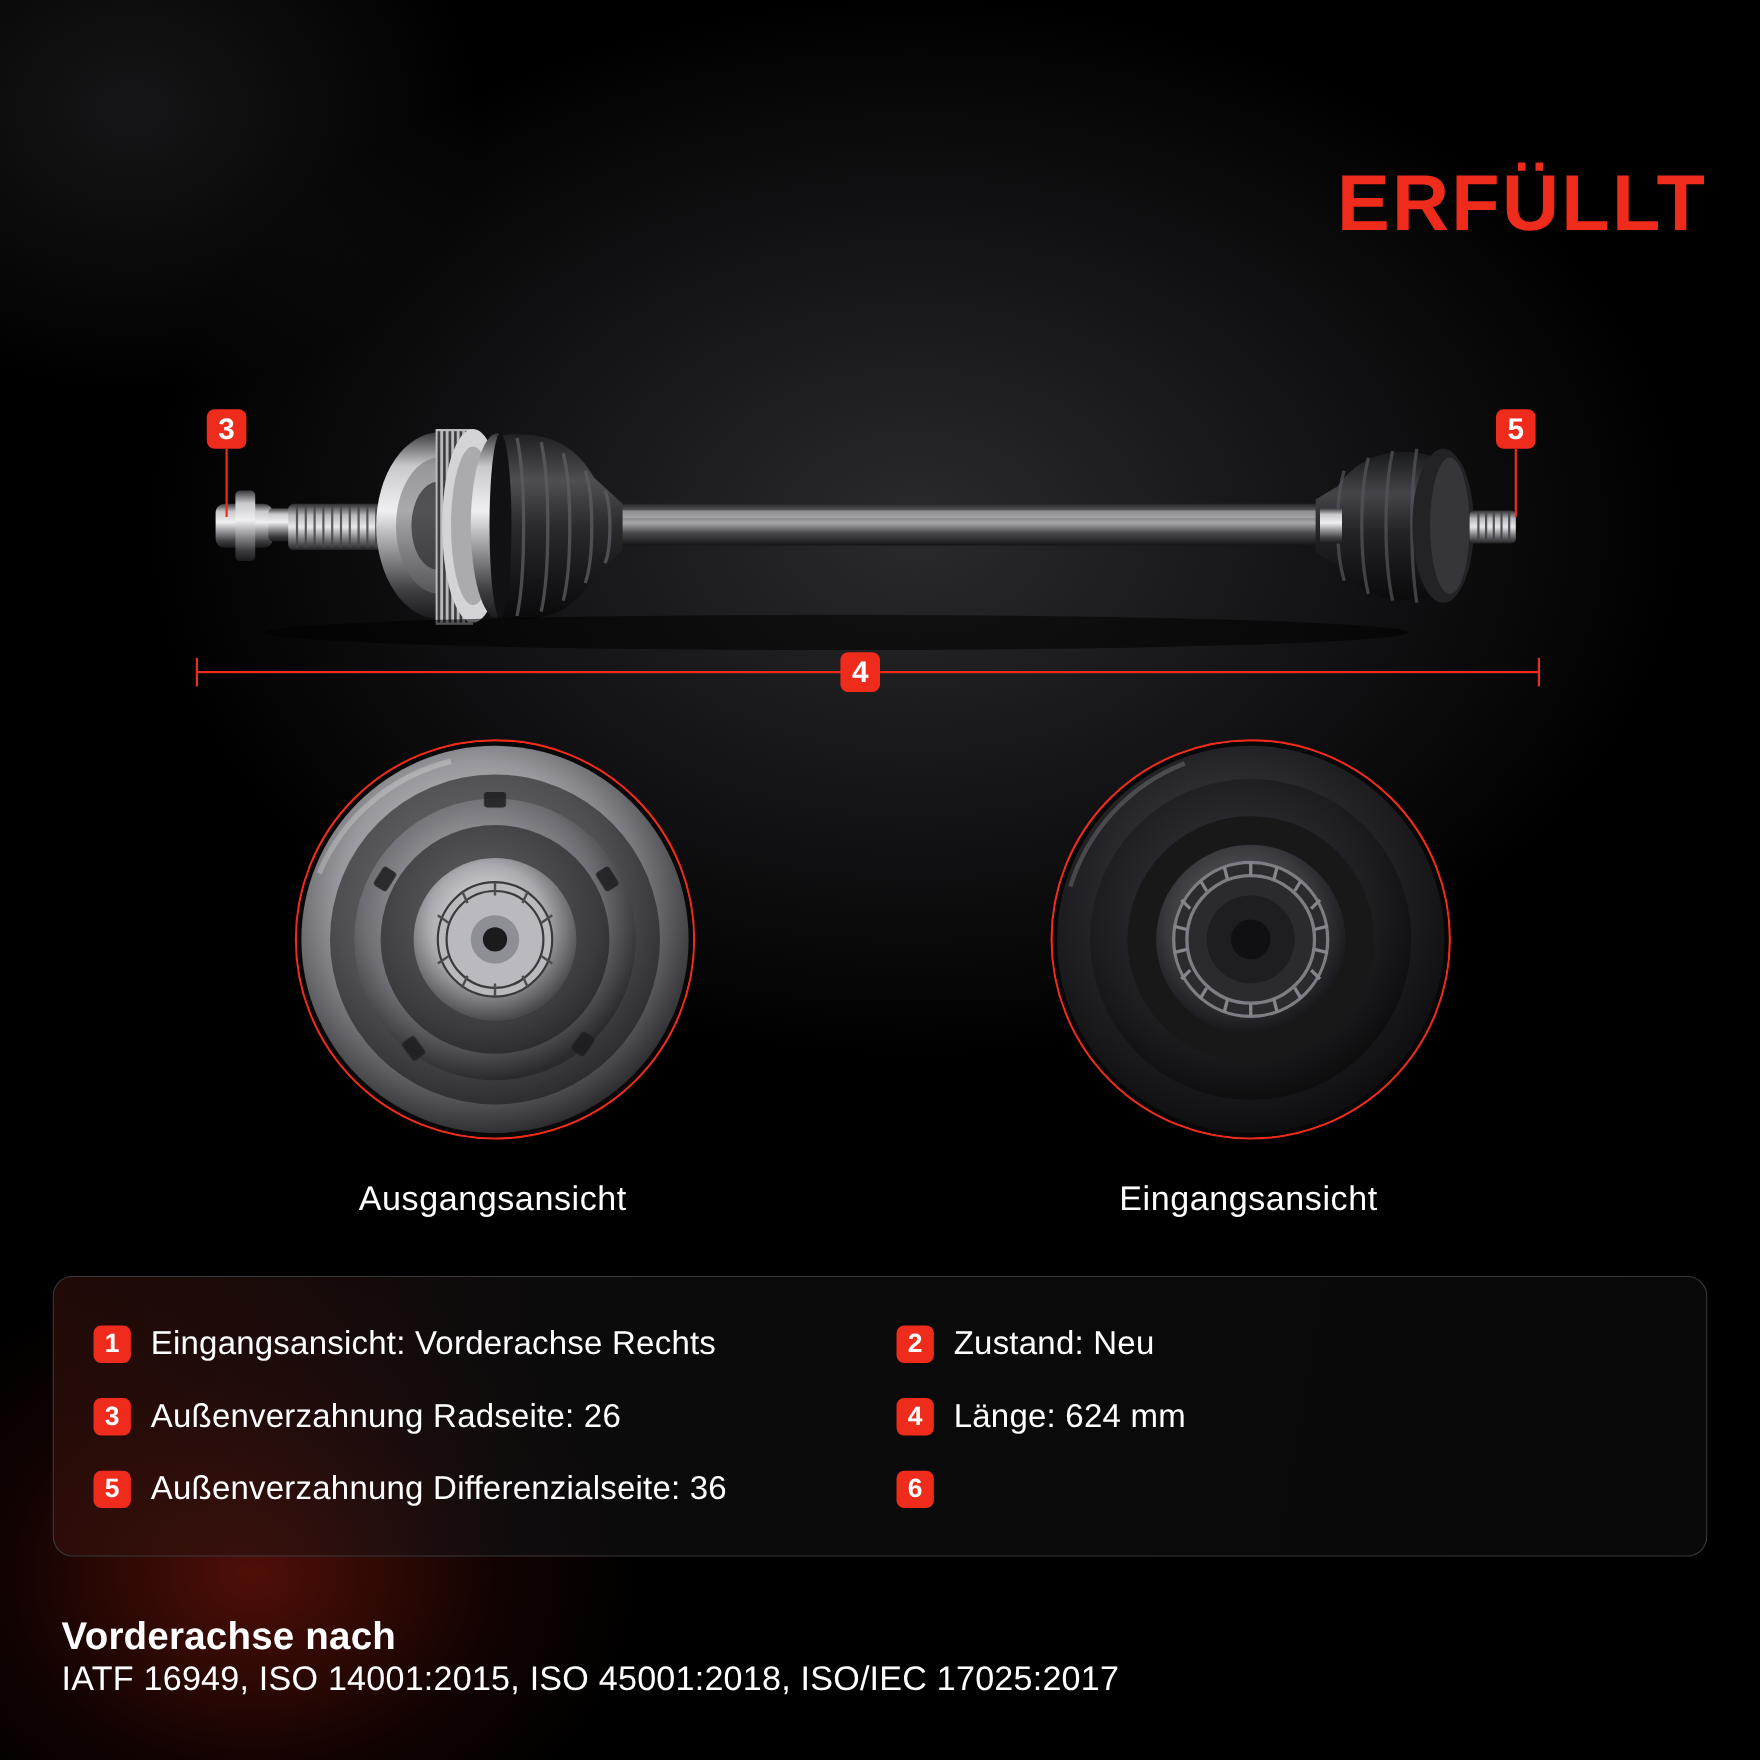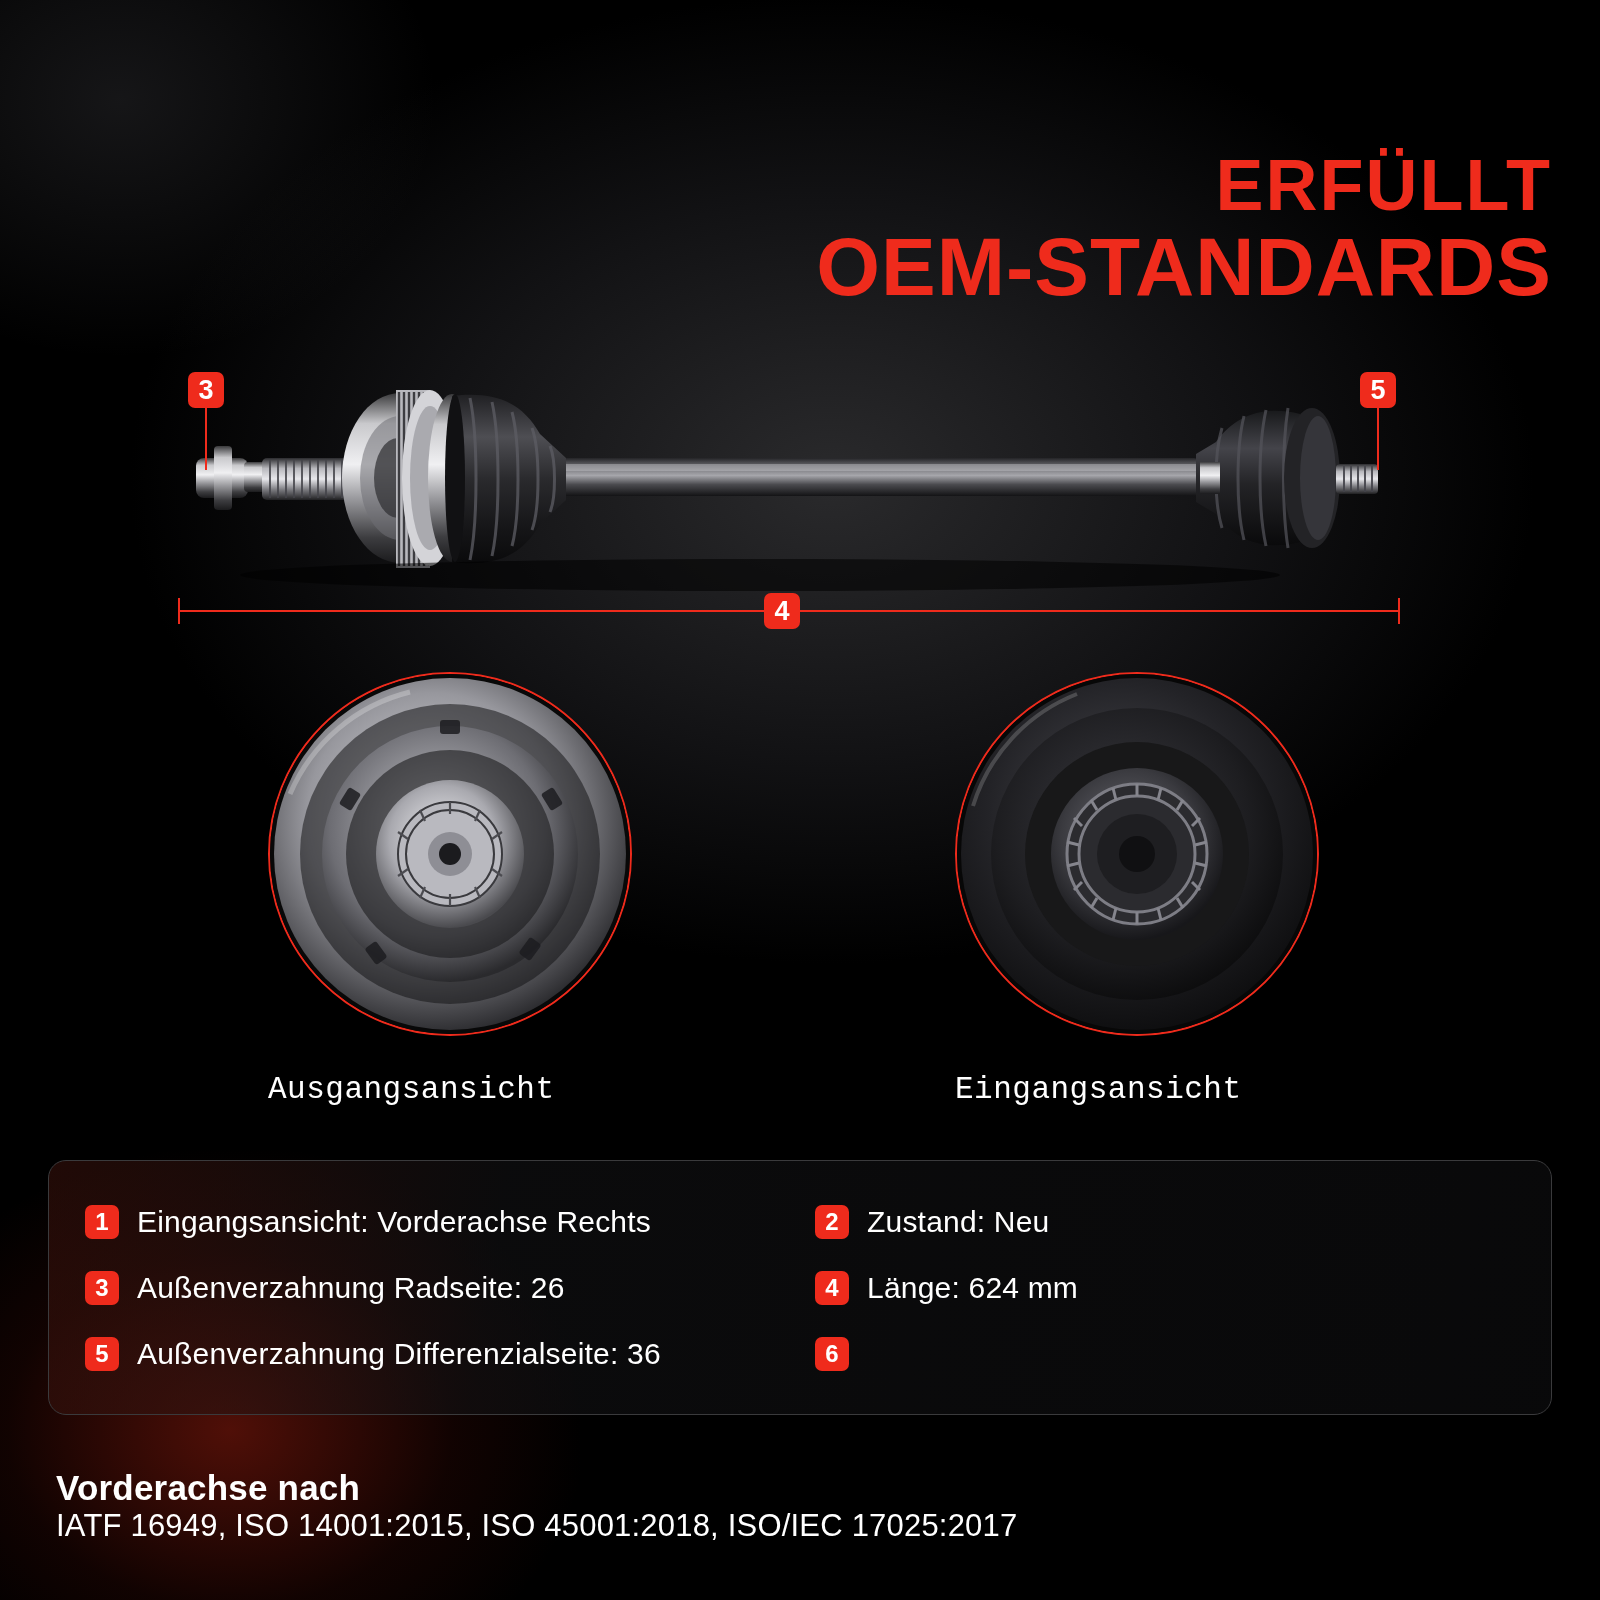--- a/index.html
+++ b/index.html
@@ -135,22 +135,21 @@
     position: absolute;
     top: 672px;
     left: 0;
     width: 1600px;
     height: 470px;
     z-index: 4;
   }
   .detail {
     position: absolute;
     width: 360px;
-    text-align: left;
-    font-family: Liberation Mono, monospace;
+    text-align: center;
   }
   #detail-left { left: 268px; top: 0; }
   #detail-right { left: 955px; top: 0; }
 
   .circle {
     width: 360px;
     height: 360px;
     border-radius: 50%;
     border: 2px solid #ef2b1c;
     position: relative;
@@ -235,21 +234,20 @@
 </style>
 </head>
 <body>
 
 <div class="bg"></div>
 <div class="bg-glow-topleft"></div>
 <div class="bg-glow-left"></div>
 
 <div class="headline">
   <span class="l1">ERFÜLLT</span>
-  <span class="l2">OEM-STANDARDS</span>
 </div>
 
 <div class="product-area">
 
   <svg class="shaft-svg" width="1600" height="300" viewBox="0 0 1600 300">
     <defs>
       <linearGradient id="metalV" x1="0" y1="0" x2="0" y2="1">
         <stop offset="0%" stop-color="#3a3a3c"></stop>
         <stop offset="18%" stop-color="#c9c9cc"></stop>
         <stop offset="42%" stop-color="#f0f0f2"></stop>

